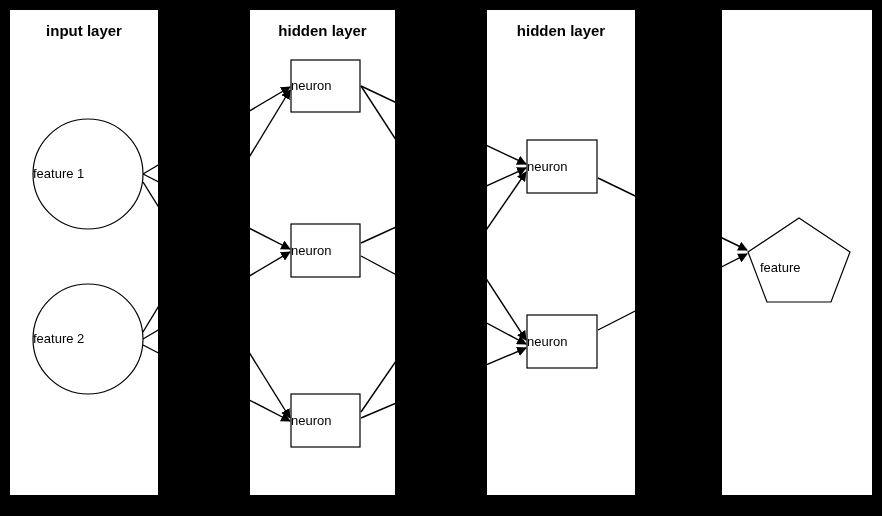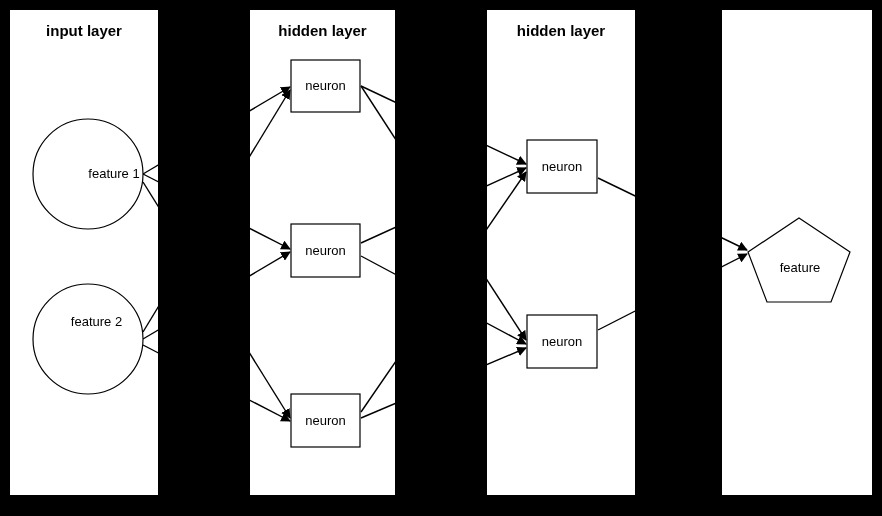--- a/index.html
+++ b/index.html
@@ -26,21 +26,20 @@
     left: 0;
     right: 0;
     text-align: center;
     font-weight: bold;
     font-size: 15px;
     color: #000000;
     white-space: nowrap;
   }
   .node-label {
     position: absolute;
-    text-align: center;
     font-size: 13px;
     color: #000000;
     white-space: nowrap;
     pointer-events: none;
   }
   svg.edges {
     position: absolute;
     left: 0;
     top: 0;
     width: 882px;
@@ -132,22 +131,22 @@
       <rect x="527" y="140" width="70" height="53"></rect>
       <rect x="527" y="315" width="70" height="53"></rect>
       <polygon points="799,218 850,252 831,302 767,302 748,252"></polygon>
     </g>
   </svg>
 
   <div class="layer-title" style="left:10px; top:22px; width:148px;">input layer</div>
   <div class="layer-title" style="left:250px; top:22px; width:145px;">hidden layer</div>
   <div class="layer-title" style="left:487px; top:22px; width:148px;">hidden layer</div>
 
-  <div class="node-label" style="left:33px; top:166px; width:110px;margin-left:26px;">feature 1</div>
-  <div class="node-label" style="left:33px; top:314px; width:127px;">feature 2</div>
+  <div class="node-label" style="left:33px; top:166px; width:110px;">feature 1</div>
+  <div class="node-label" style="left:33px; top:331px; width:127px;">feature 2</div>
 
   <div class="node-label" style="left:291px; top:78px; width:69px;">neuron</div>
   <div class="node-label" style="left:291px; top:243px; width:69px;">neuron</div>
   <div class="node-label" style="left:291px; top:413px; width:69px;">neuron</div>
 
   <div class="node-label" style="left:527px; top:159px; width:70px;">neuron</div>
   <div class="node-label" style="left:527px; top:334px; width:70px;">neuron</div>
 
   <div class="node-label" style="left:760px; top:260px; width:80px;">feature</div>
 

